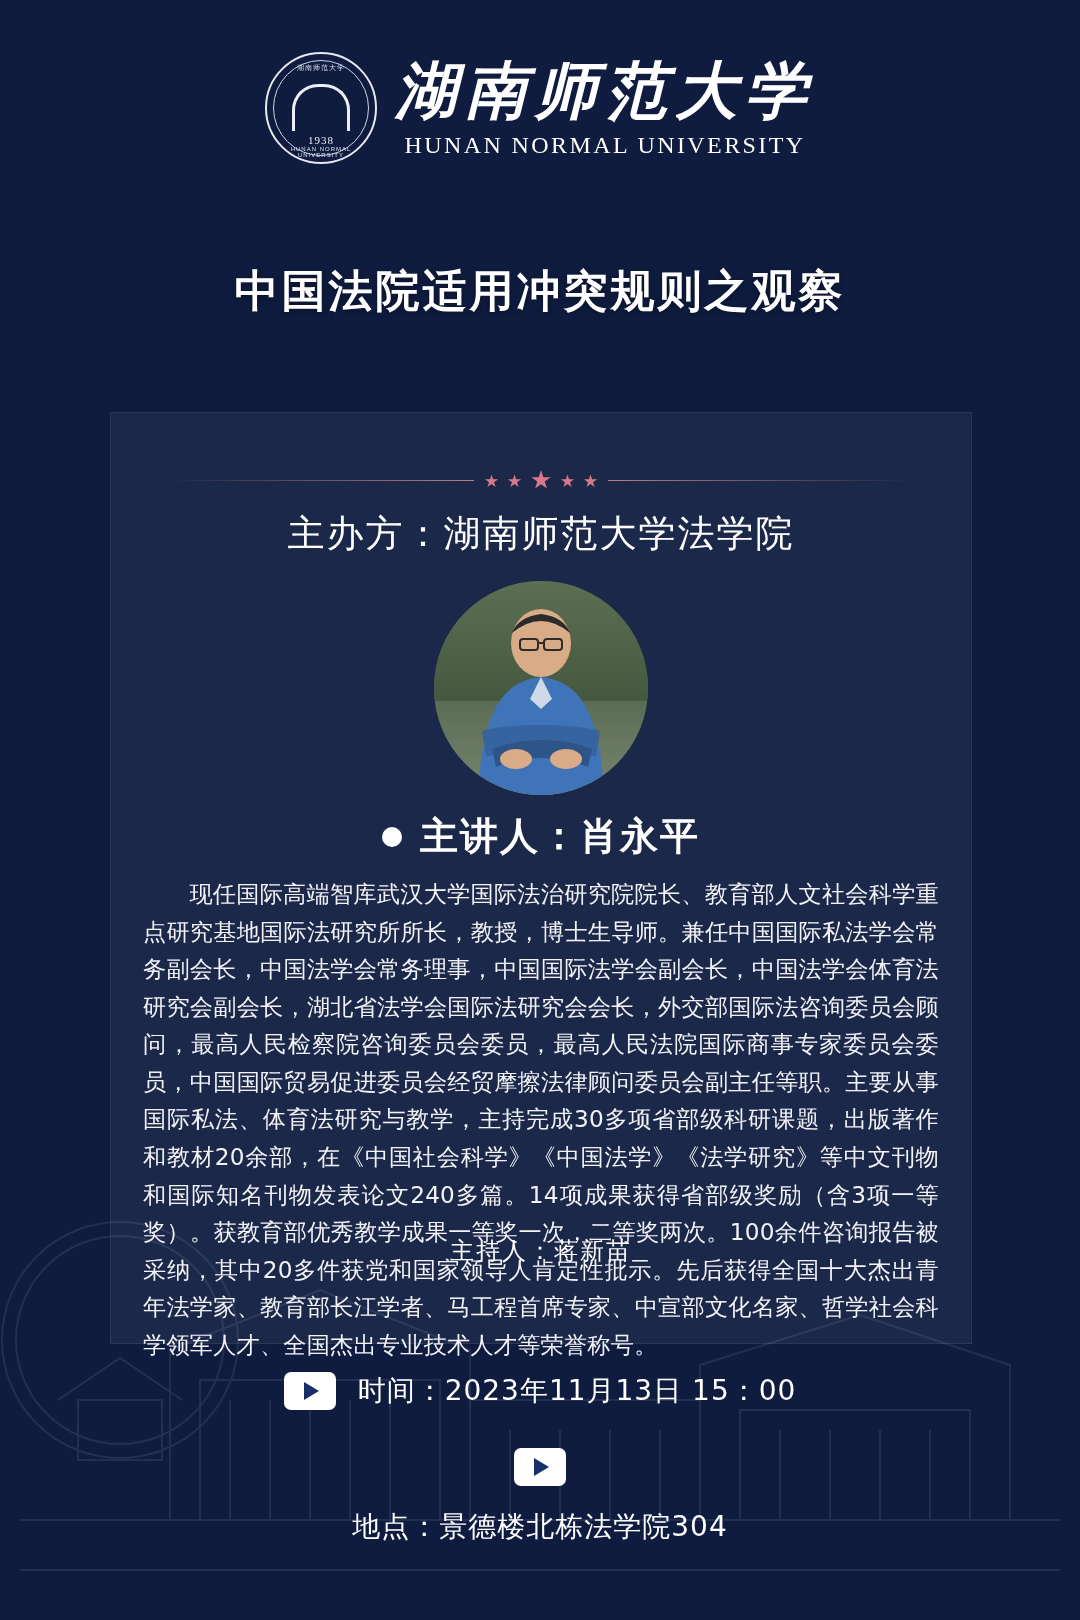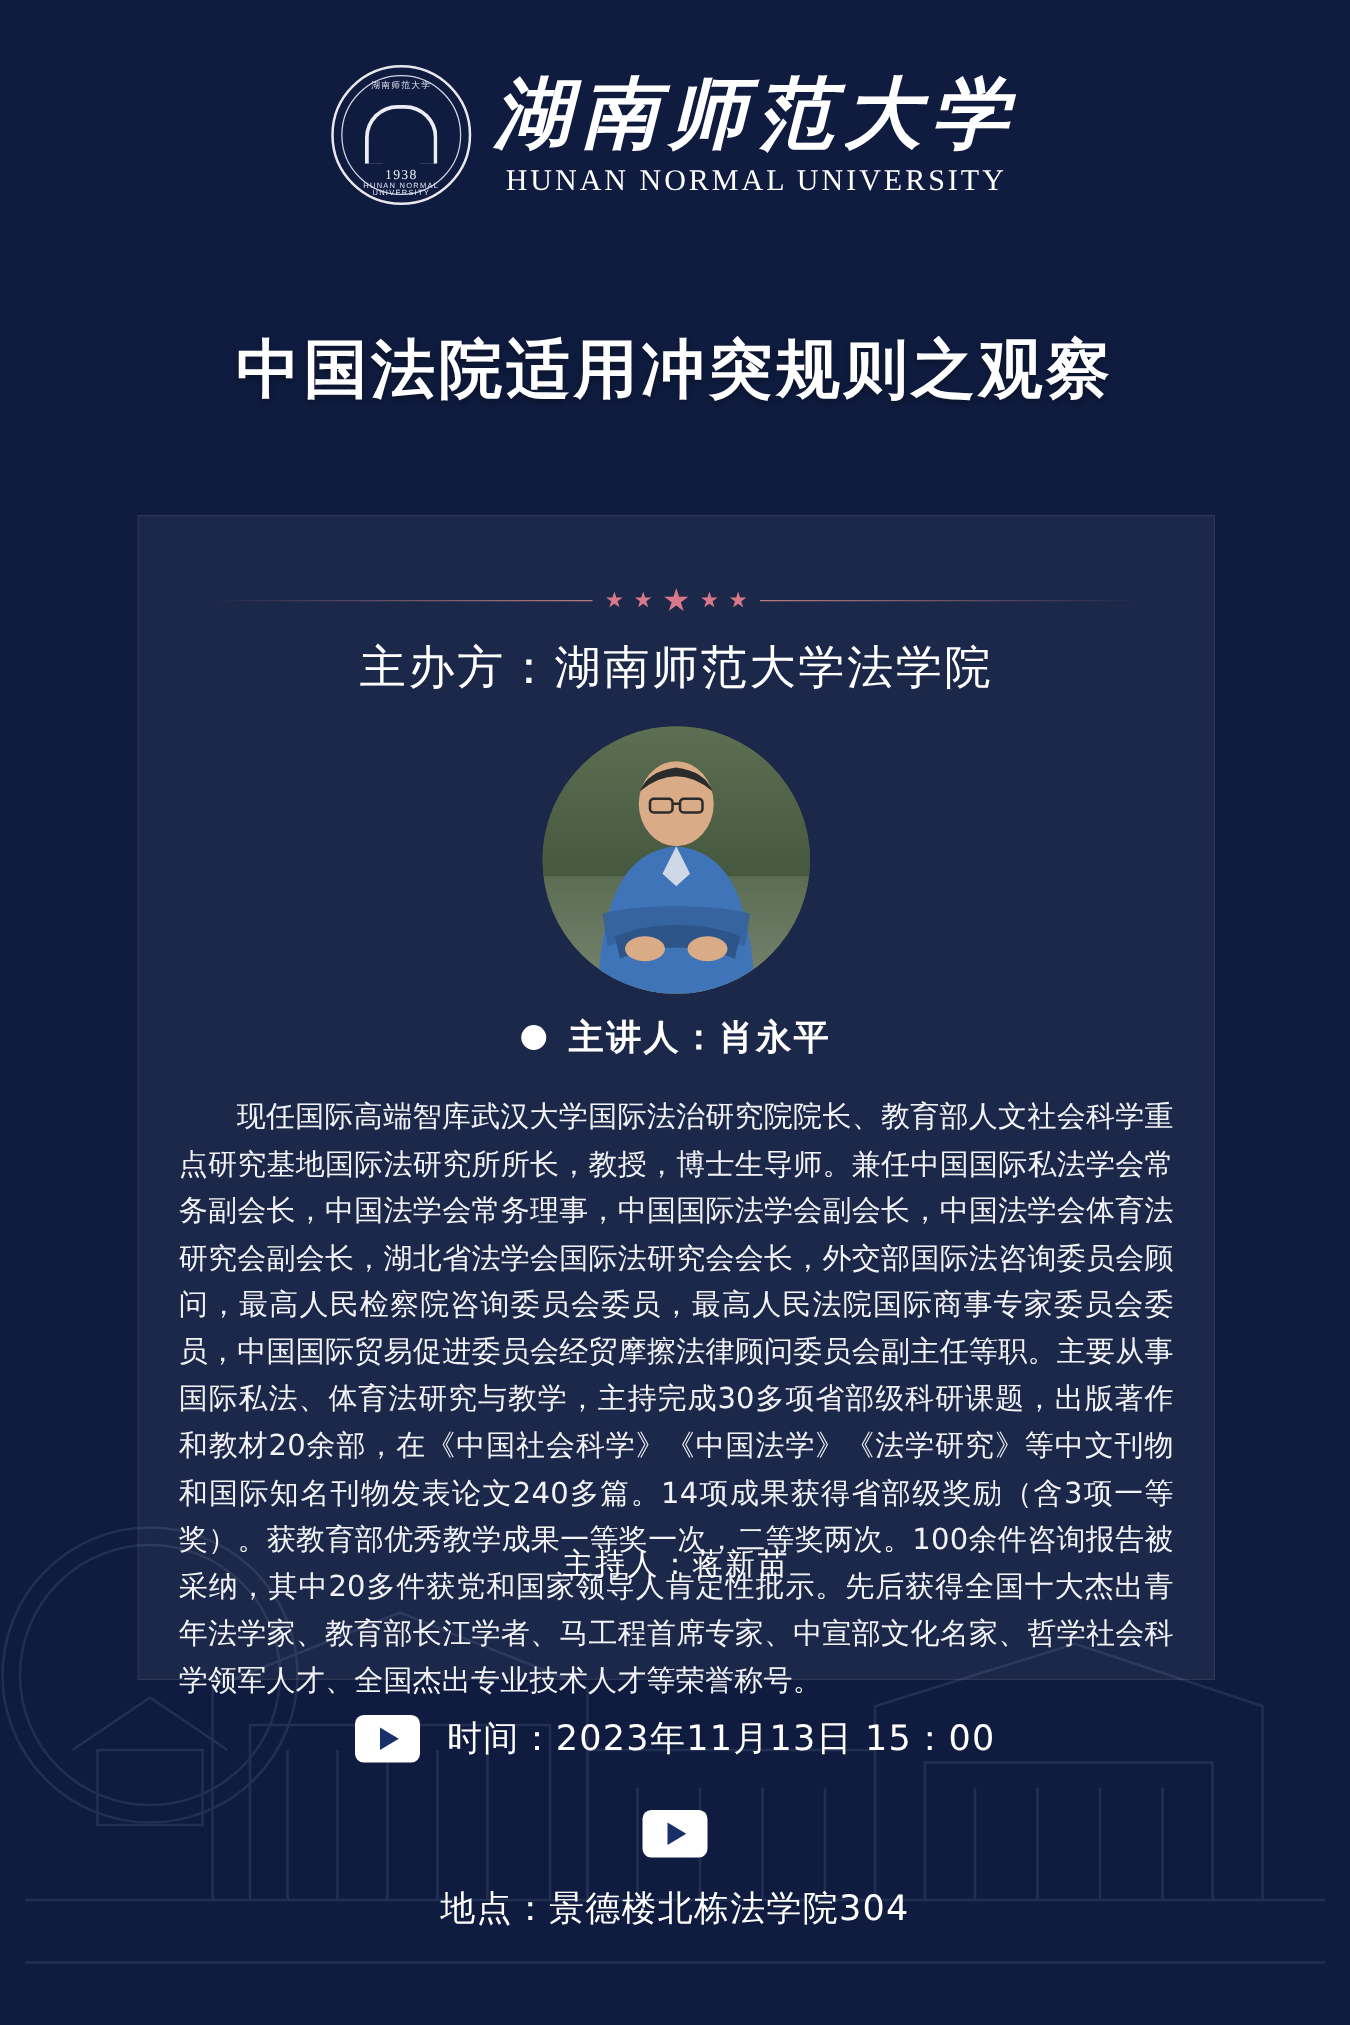--- a/index.html
+++ b/index.html
@@ -111,21 +111,21 @@
 
   
   .main-title {
     position: absolute;
     top: 262px;
     left: 0;
     width: 1080px;
     text-align: center;
     font-family: "DejaVu Serif", "Liberation Serif", serif;
     font-weight: bold;
-    font-size: 51px;
+    font-size: 44px;
     letter-spacing: 3px;
     color: #ffffff;
     text-shadow: 0 2px 6px rgba(0,0,0,0.35);
   }
 
   
   .card {
     position: absolute;
     top: 412px;
     left: 110px;
@@ -180,21 +180,21 @@
     background: #4e5f4a;
   }
   .portrait svg { display: block; }
 
   .speaker-line {
     position: absolute;
     top: 398px;
     left: 0;
     width: 860px;
     text-align: center;
-    font-size: 28px;
+    font-size: 38px;
     font-weight: bold;
     letter-spacing: 2px;
     color: #ffffff;
     display: flex;
     align-items: center;
     justify-content: center;
     gap: 18px;
   }
   .bullet-dot {
     width: 20px;

